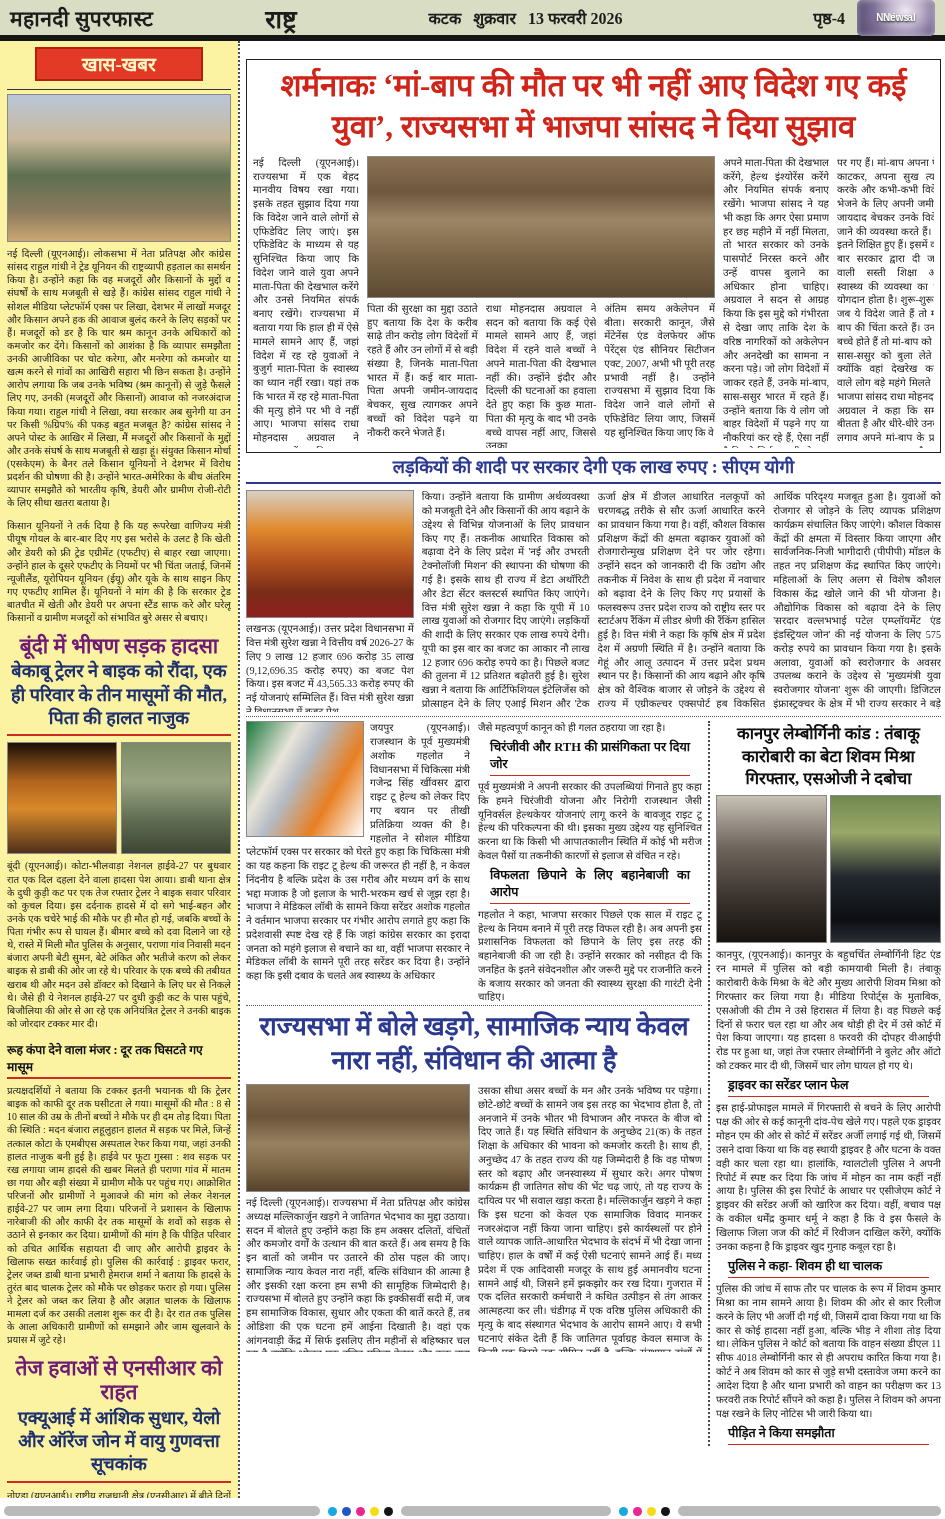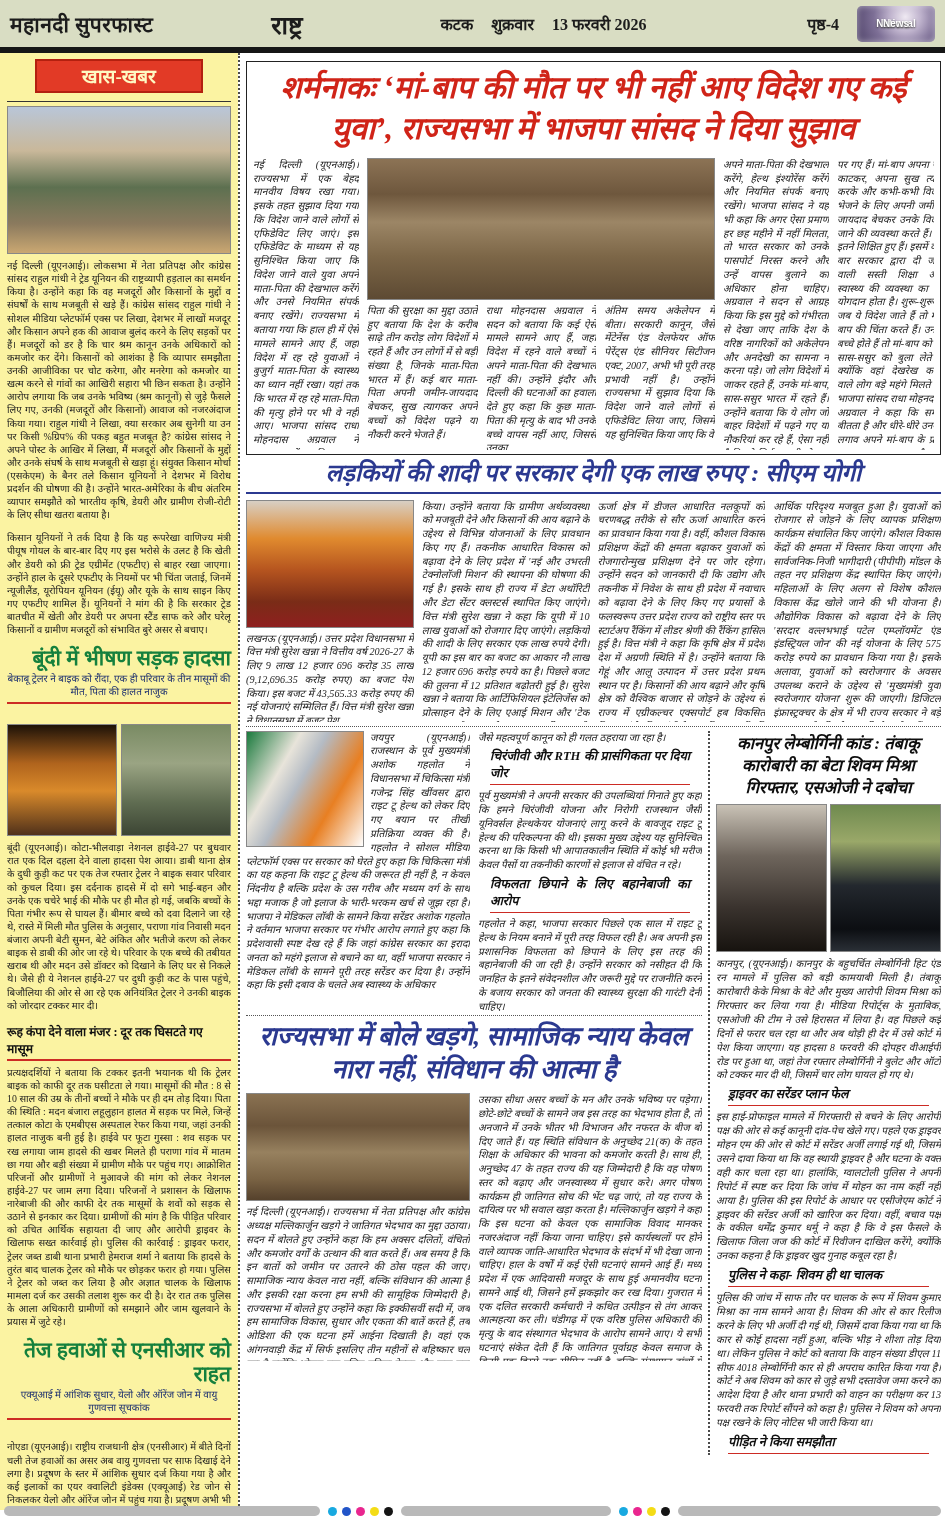--- a/index.html
+++ b/index.html
@@ -1,51 +1,51 @@
 <!DOCTYPE html>
 <html lang="hi"><head>
 <meta charset="utf-8">
 <style>
   html,body{margin:0;padding:0;background:#ffffff;}
   body{font-family:"Liberation Serif","DejaVu Sans",serif;color:#1c1c1c;}
   .page{position:relative;width:945px;height:1519px;overflow:hidden;background:#fff;}
 
   
-  .masthead{display:flex;align-items:center;height:53px;background:#d9ddc3;
-    border-bottom:6px solid #161616;padding:0 10px;box-sizing:border-box;gap:18px;}
+  .masthead{display:flex;align-items:center;height:41px;background:#d9ddc3;
+    border-bottom:6px solid #161616;padding:0 10px;box-sizing:border-box;gap:12px;}
   .mh-paper{font-size:21px;font-weight:bold;letter-spacing:.5px;}
   .mh-section{font-size:25px;font-weight:bold;margin-left:100px;}
   .mh-meta{font-size:16px;font-weight:bold;}
   .mh-city{margin-left:120px;}
   .mh-spacer{flex:1;}
   .logo{width:78px;height:36px;border-radius:5px;position:relative;overflow:hidden;
     background:radial-gradient(circle at 62% 30%,#efe9f2 0%,#bfb3cd 28%,#7d6f96 58%,#4e4268 100%);
     box-shadow:inset 0 0 6px rgba(255,255,255,.5);}
   .logo span{position:absolute;inset:0;display:flex;flex-direction:column;align-items:center;justify-content:center;
     color:#fff;font-size:10px;font-weight:bold;line-height:1.1;text-shadow:0 1px 2px #333;
     font-family:"Liberation Sans",sans-serif;}
 
   
   .content{display:flex;height:1457px;}
   aside.sidebar{width:238px;box-sizing:border-box;background:#fbf3a2;padding:6px 7px;overflow:hidden;}
-  main.main{flex:1;box-sizing:border-box;border-left:2px dotted #4a4a4a;padding:8px 4px 0 6px;overflow:hidden;font-style:italic;}
+  main.main{flex:1;box-sizing:border-box;border-left:2px dotted #4a4a4a;padding:18px 4px 0 6px;overflow:hidden;}
 
   
   .tagbox{background:#e23a26;color:#fef9c3;font-weight:bold;font-size:19px;text-align:center;
     padding:2px 0;margin:0 28px 8px;border:2px solid #b3200f;}
   .sb-head1{color:#182a5e;font-weight:bold;font-size:16.5px;line-height:1.3;text-align:center;margin:2px 0 6px;}
   .sb-rule{border:none;border-top:1.5px solid #333;margin:4px 0;}
   .photo{border:1px solid #888;box-sizing:border-box;}
   .ph-rahul{height:148px;background:linear-gradient(180deg,#b9c6d8 0%,#c9b89a 30%,#5d7050 55%,#8b7a5e 80%,#caa872 100%);}
   .sb-body{font-size:9.8px;line-height:1.34;text-align:justify;margin-top:5px;overflow:hidden;}
   .sb-body1{max-height:272px;}
   .sb-body2{max-height:114px;}
-  .sb-head2{font-weight:bold;font-size:21px;text-align:right;color:#15803d;margin:7px 0 2px;line-height:1.15;}
-  .sb-sub{font-weight:normal;font-size:10px;color:#1c2f6e;text-align:center;line-height:1.3;
-    border-bottom:2.5px solid #cc2b24;padding-bottom:4px;margin-bottom:20px;}
+  .sb-head2{font-weight:bold;font-size:21px;text-align:center;color:#701a75;margin:7px 0 2px;line-height:1.15;}
+  .sb-sub{font-weight:bold;font-size:18px;color:#1c2f6e;text-align:center;line-height:1.3;
+    border-bottom:2.5px solid #cc2b24;padding-bottom:4px;margin-bottom:6px;}
   .sb-photos{display:flex;gap:4px;}
   .sb-photos .photo{flex:1;height:112px;}
   .ph-truck{background:linear-gradient(180deg,#1d1208 0%,#b0641d 35%,#d98a2b 60%,#50311a 100%);}
   .ph-crowd{background:linear-gradient(180deg,#7a8b64 0%,#9aa483 35%,#606d52 70%,#3c4534 100%);}
   .sb-body3{max-height:340px;}
   .sb-body4{max-height:268px;}
   .crosshead-sb{font-weight:bold;font-size:12.2px;color:#101010;border-bottom:2px solid #cc2b24;
     padding-bottom:2px;margin:11px 0 4px;}
 
   
@@ -54,21 +54,21 @@
   .lead-cols{display:flex;gap:8px;height:292px;overflow:hidden;}
   .lead-col{font-size:10.2px;line-height:1.35;text-align:justify;overflow:hidden;}
   .lc-narrow{width:106px;flex:none;}
   .lead-mid{width:348px;flex:none;display:flex;flex-direction:column;}
   .ph-parliament{height:142px;background:linear-gradient(180deg,#8c7355 0%,#6e573d 25%,#9c8666 45%,#7c6647 70%,#5d4a33 100%);}
   .lead-midcols{display:flex;gap:8px;flex:1;margin-top:4px;overflow:hidden;}
   .lead-midcols .lead-col{flex:1;}
 
   
   .budget{border-bottom:1px dotted #555;padding-bottom:4px;margin-bottom:4px;}
-  .budget-head{color:#2b3990;font-weight:bold;font-size:24px;text-align:center;line-height:1.2;
+  .budget-head{color:#2b3990;font-weight:bold;font-size:18px;text-align:center;line-height:1.2;
     border-bottom:2px solid #2b3990;padding-bottom:4px;margin:2px 0 6px;}
   .budget-cols{display:flex;gap:8px;height:222px;overflow:hidden;}
   .budget-col{flex:1;font-size:10.2px;line-height:1.35;text-align:justify;overflow:hidden;}
   .ph-yogi{height:128px;margin-bottom:4px;background:linear-gradient(180deg,#d8cfc4 0%,#e08a2e 30%,#b5541f 55%,#7a2c17 80%,#8f1f1f 100%);}
 
   
   .lower{display:flex;gap:0;}
   .lower-left{width:462px;flex:none;padding-right:6px;box-sizing:border-box;}
   .lower-right{flex:1;border-left:2px dotted #4a4a4a;padding-left:6px;overflow:hidden;}
 

